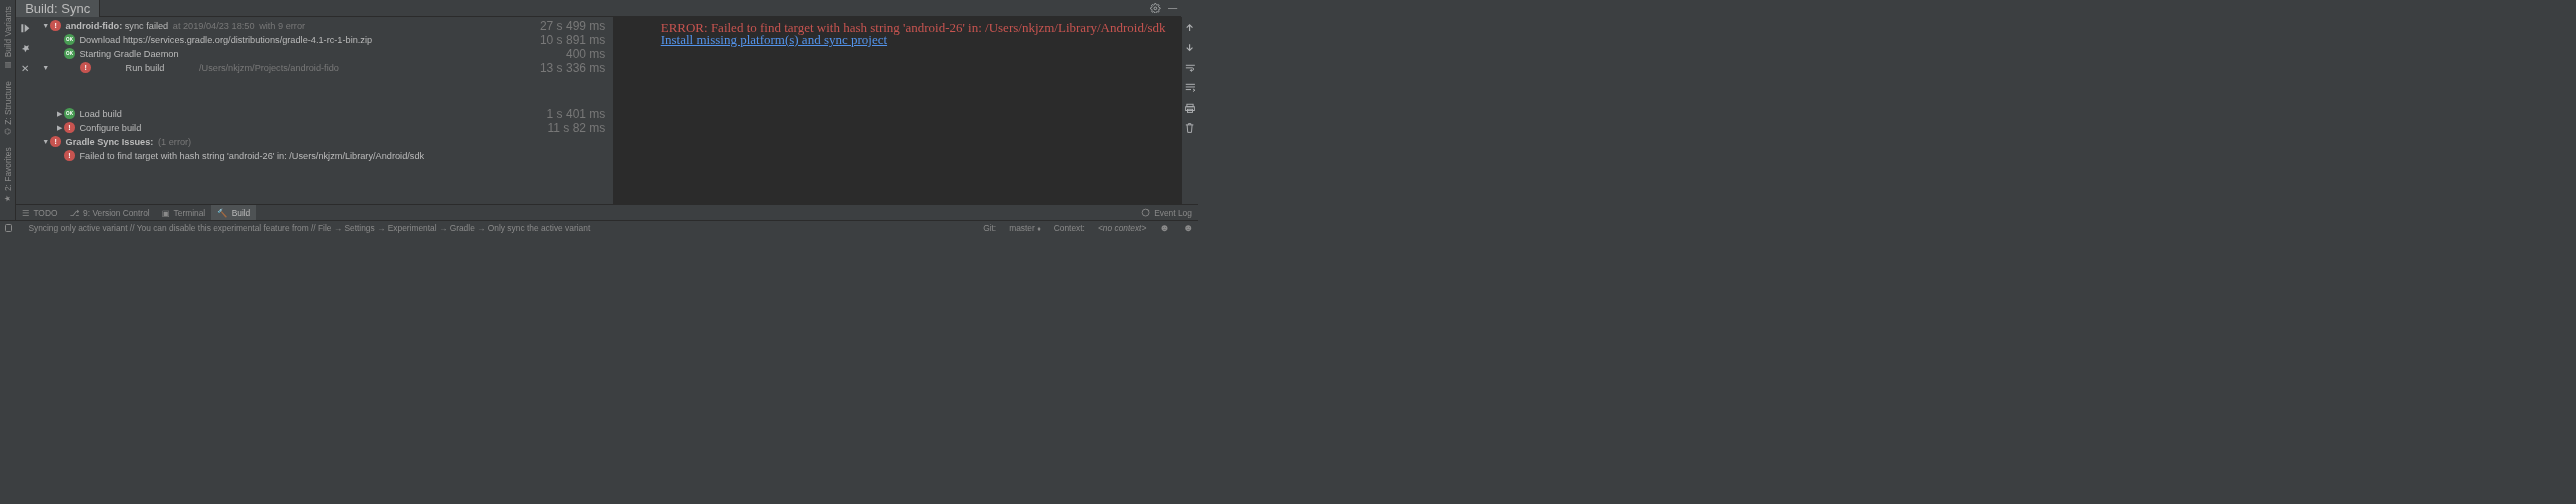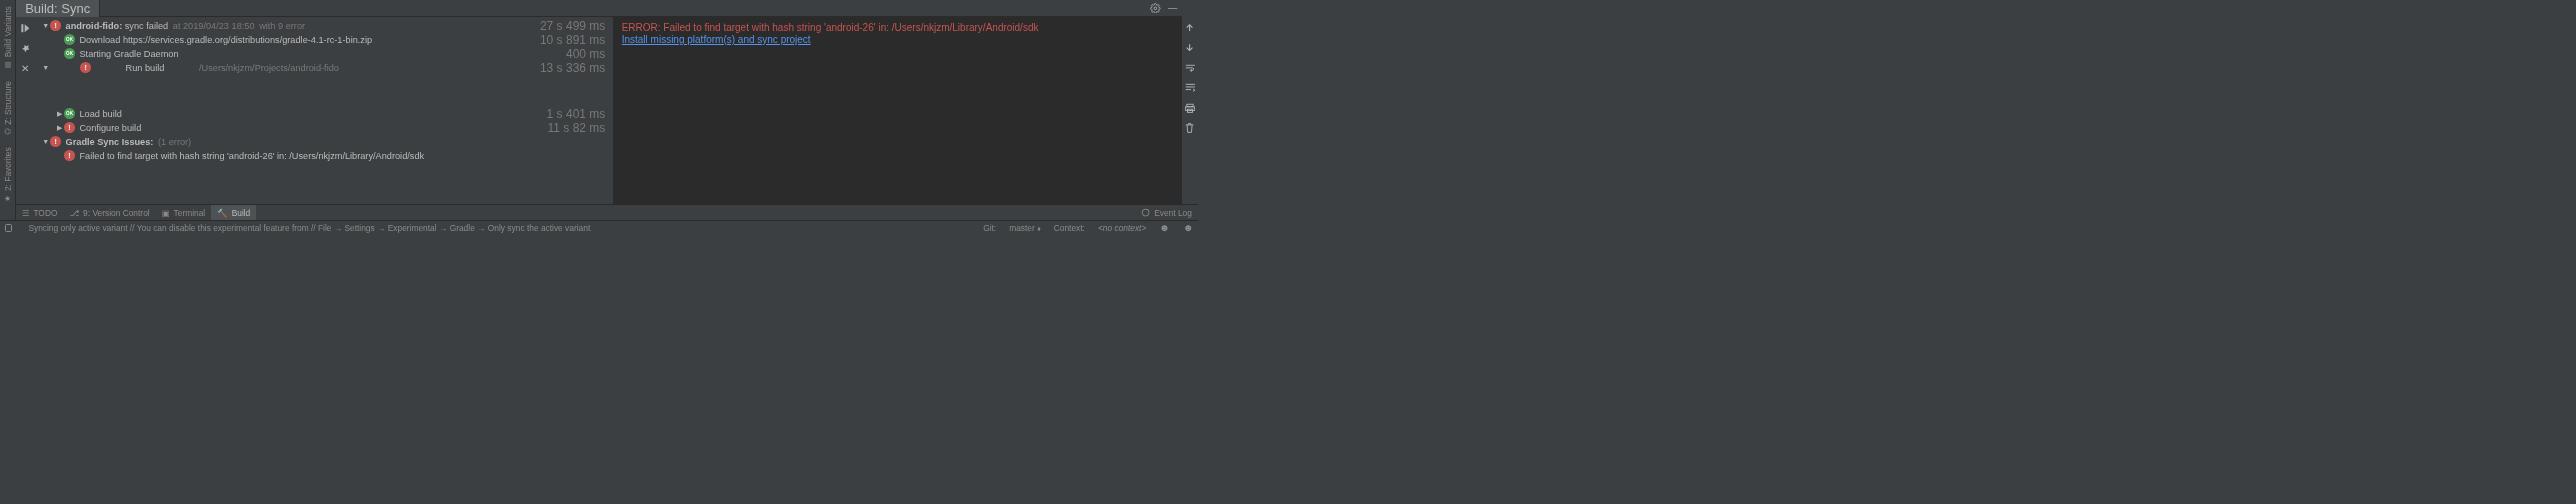--- a/index.html
+++ b/index.html
@@ -133,24 +133,25 @@
 .badge.err { background:#c75450; color:#fff; }
 .badge.ok  { background:#499c54; color:#fff; }
 .tree-row .label { color:#bbbbbb; }
 .tree-row .label b { font-weight:bold; }
 .tree-row .sub   { color:#787878; margin-left:4.6px; }
 .tree-row .time  { margin-left:auto; color:#787878; font-size:12px; }
 .console-pane {
   flex: 1;
   background: #2b2b2b;
   padding: 4.6px 7.7px;
-  font-family: Liberation Sans, sans-serif;
-  font-size: 10px;
+  font-family: Liberation Serif, serif;
+  font-size: 13px;
   line-height: 12.3px;
   overflow:hidden;
+  margin-left:39px;
 }
 .console-pane .err-line { color:#c75450; white-space:pre; }
 .console-pane .link-line { color:#5394ec; text-decoration:underline; cursor:pointer; white-space:pre;}
 .bottom-tabs {
   position: absolute;
   left: 16px; right: 0; bottom: 15.3px;
   height: 15.3px;
   background: #3c3f41;
   border-top: 0.8px solid #2b2b2b;
   display: flex;

